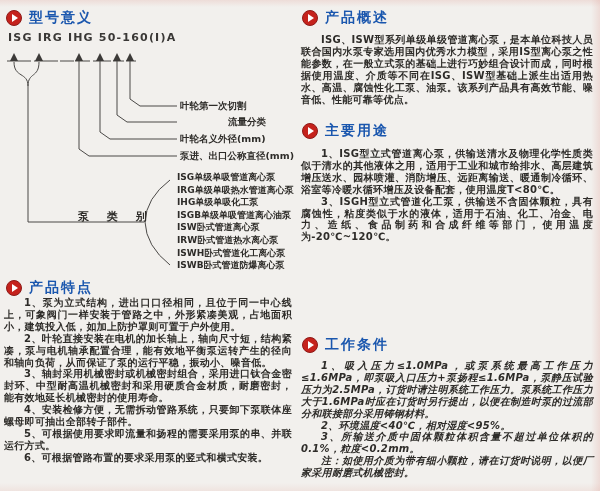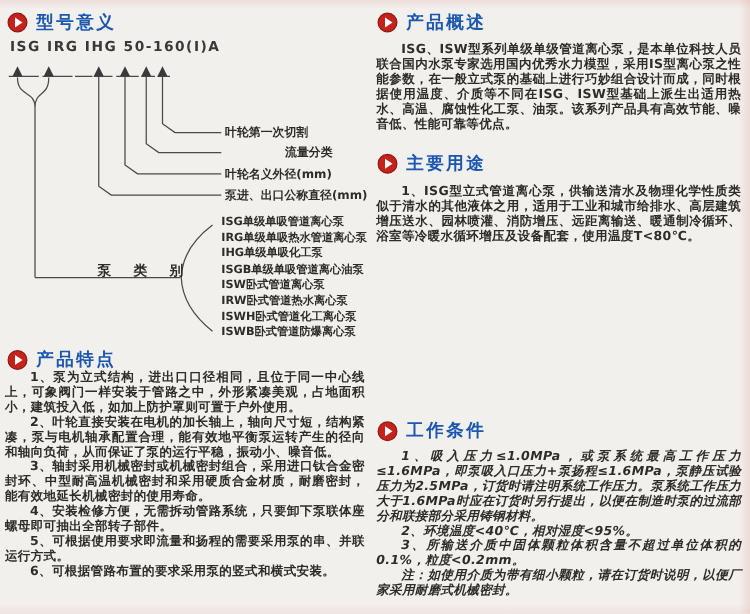--- a/index.html
+++ b/index.html
@@ -111,20 +111,21 @@
 
 <div class="sec-head" style="left:302px;top:122px;">
   <span class="bullet">
       <span class="tri"></span>
     </span>
   <span class="sec-title">主要用途</span>
 </div>
 
 <div class="body-col" style="left:301px;top:148px;width:292px;">
   <p class="para">1、ISG型立式管道离心泵，供输送清水及物理化学性质类似于清水的其他液体之用，适用于工业和城市给排水、高层建筑增压送水、园林喷灌、消防增压、远距离输送、暖通制冷循环、浴室等冷暖水循环增压及设备配套，使用温度T&lt;80℃。</p>
+  <p class="para">3、ISGH型立式管道化工泵，供输送不含固体颗粒，具有腐蚀性，粘度类似于水的液体，适用于石油、化工、冶金、电力、造纸、食品制药和合成纤维等部门，使用温度为-20℃~120℃。</p>
 </div>
 
 <div class="sec-head" style="left:302px;top:336px;">
   <span class="bullet">
       <span class="tri"></span>
     </span>
   <span class="sec-title">工作条件</span>
 </div>
 
 <div class="body-col" style="left:301px;top:360px;width:292px;font-style:italic;">

